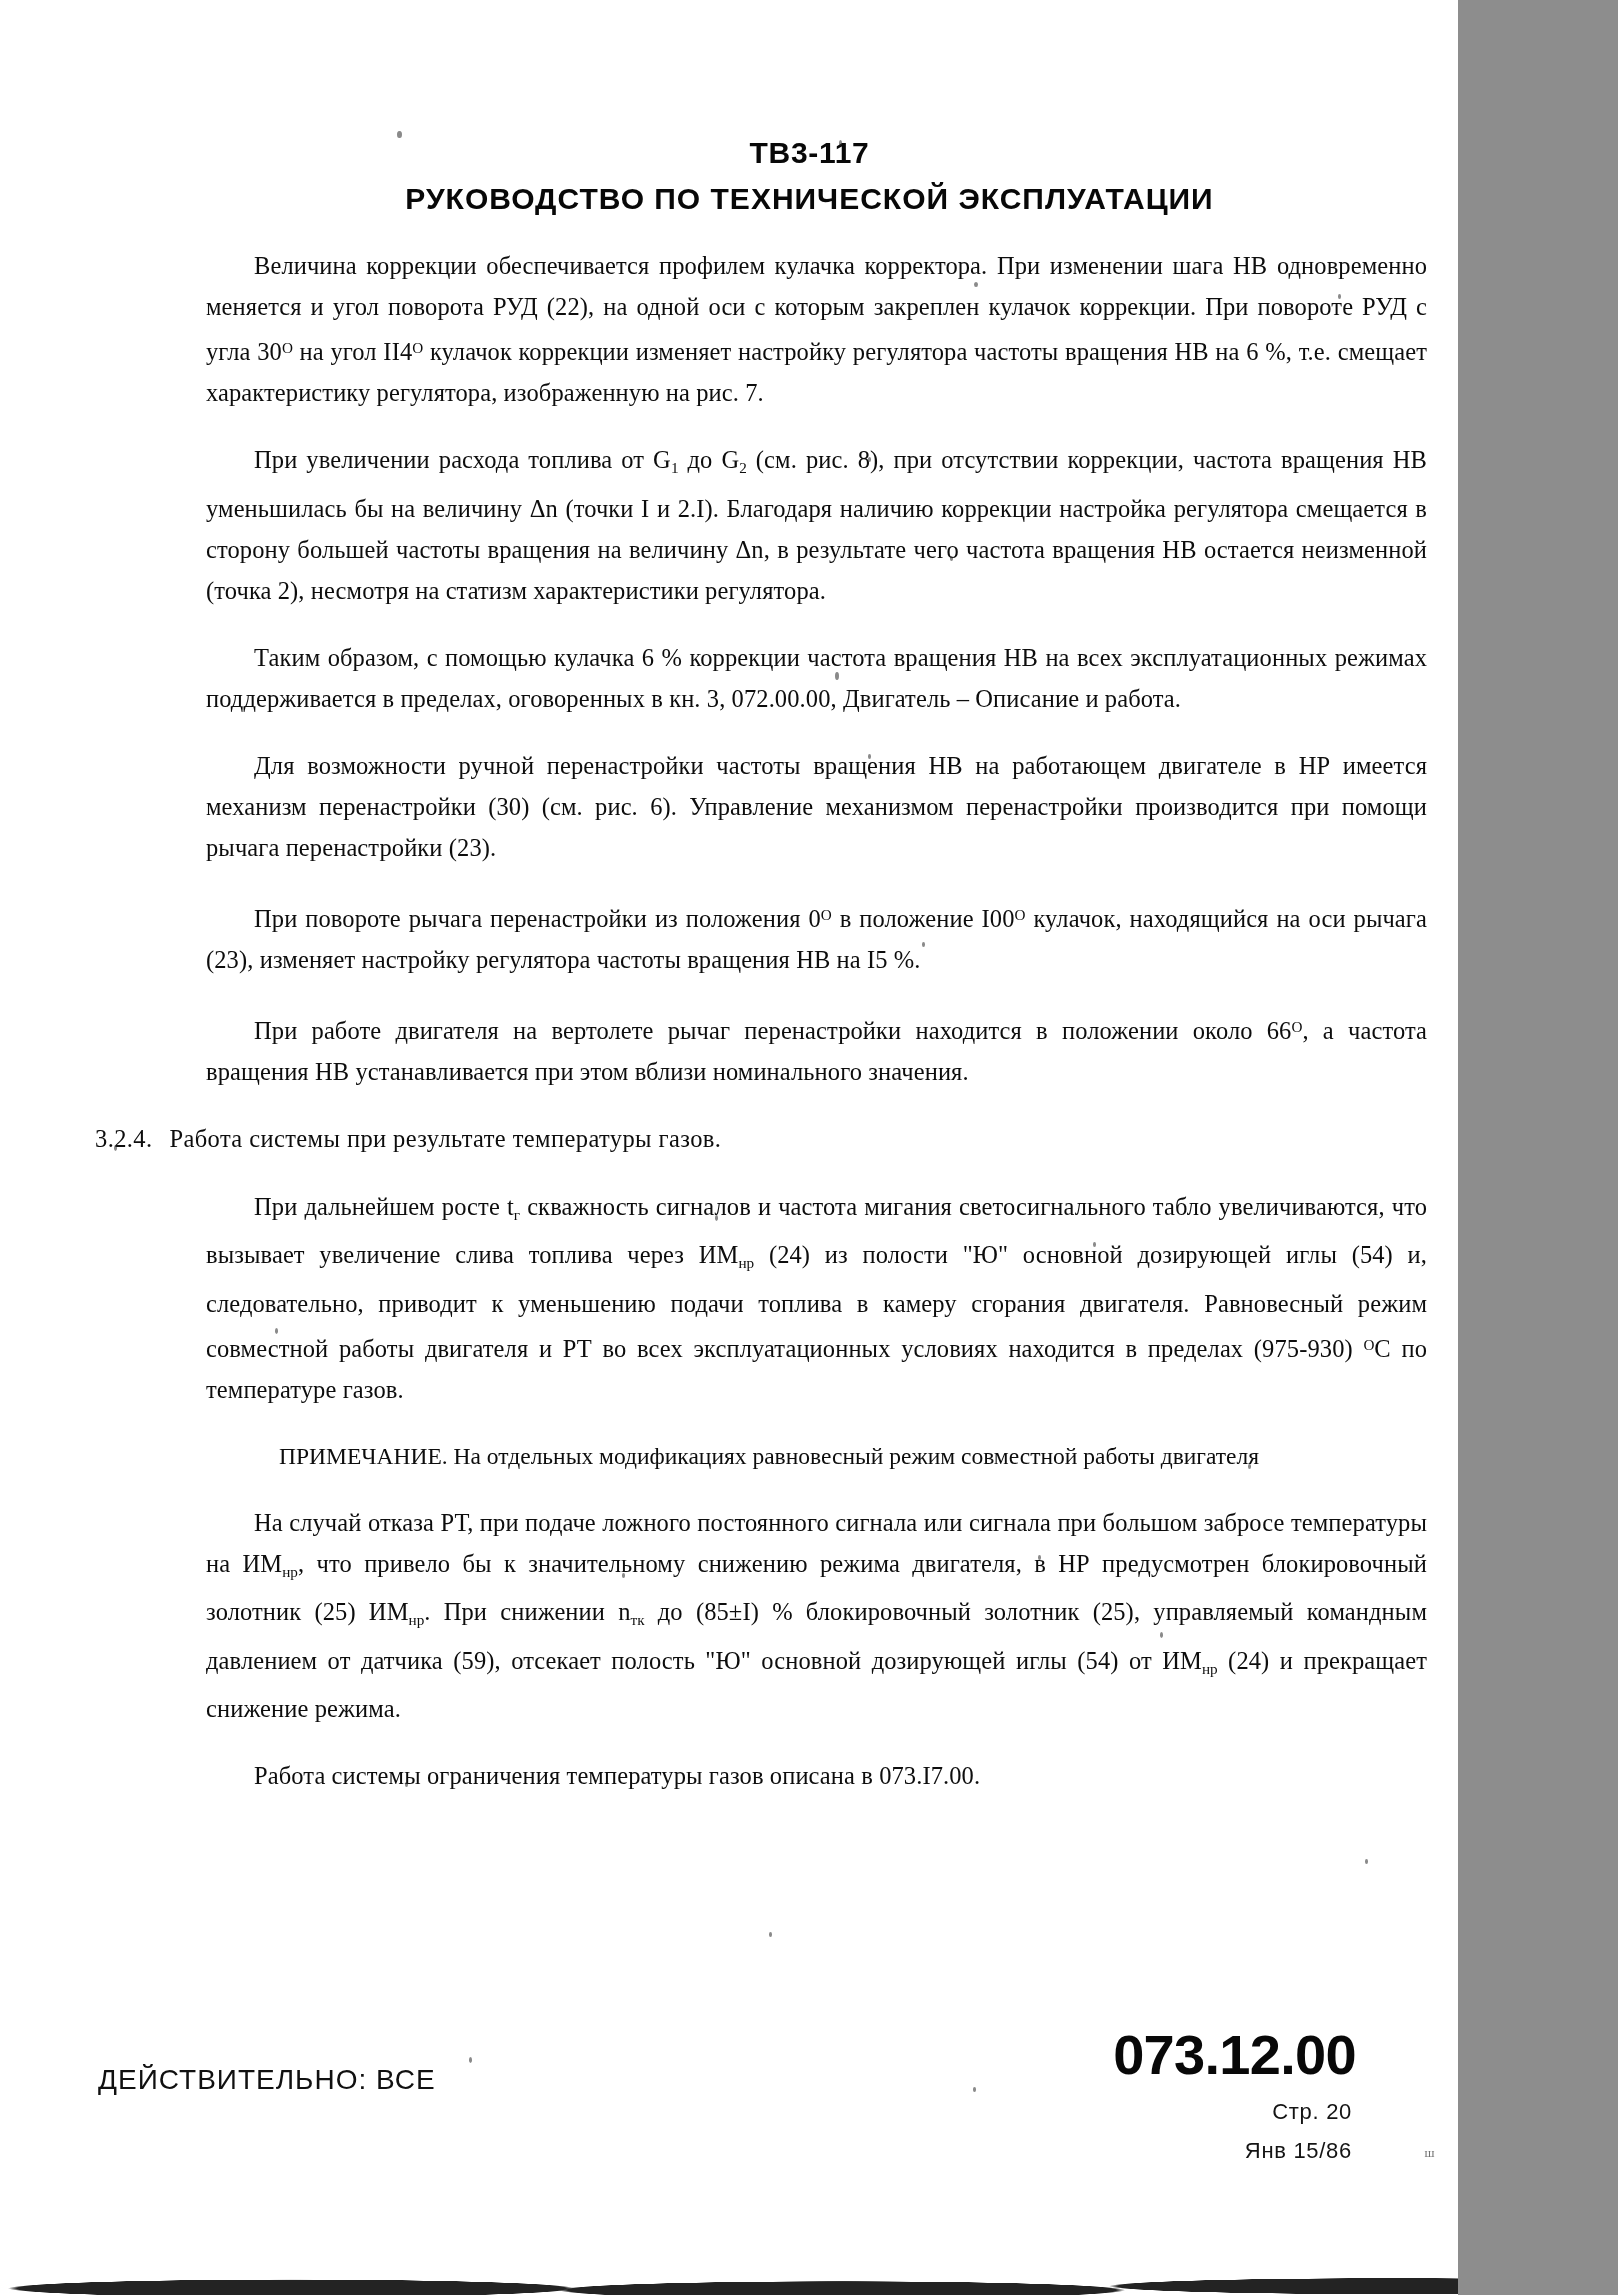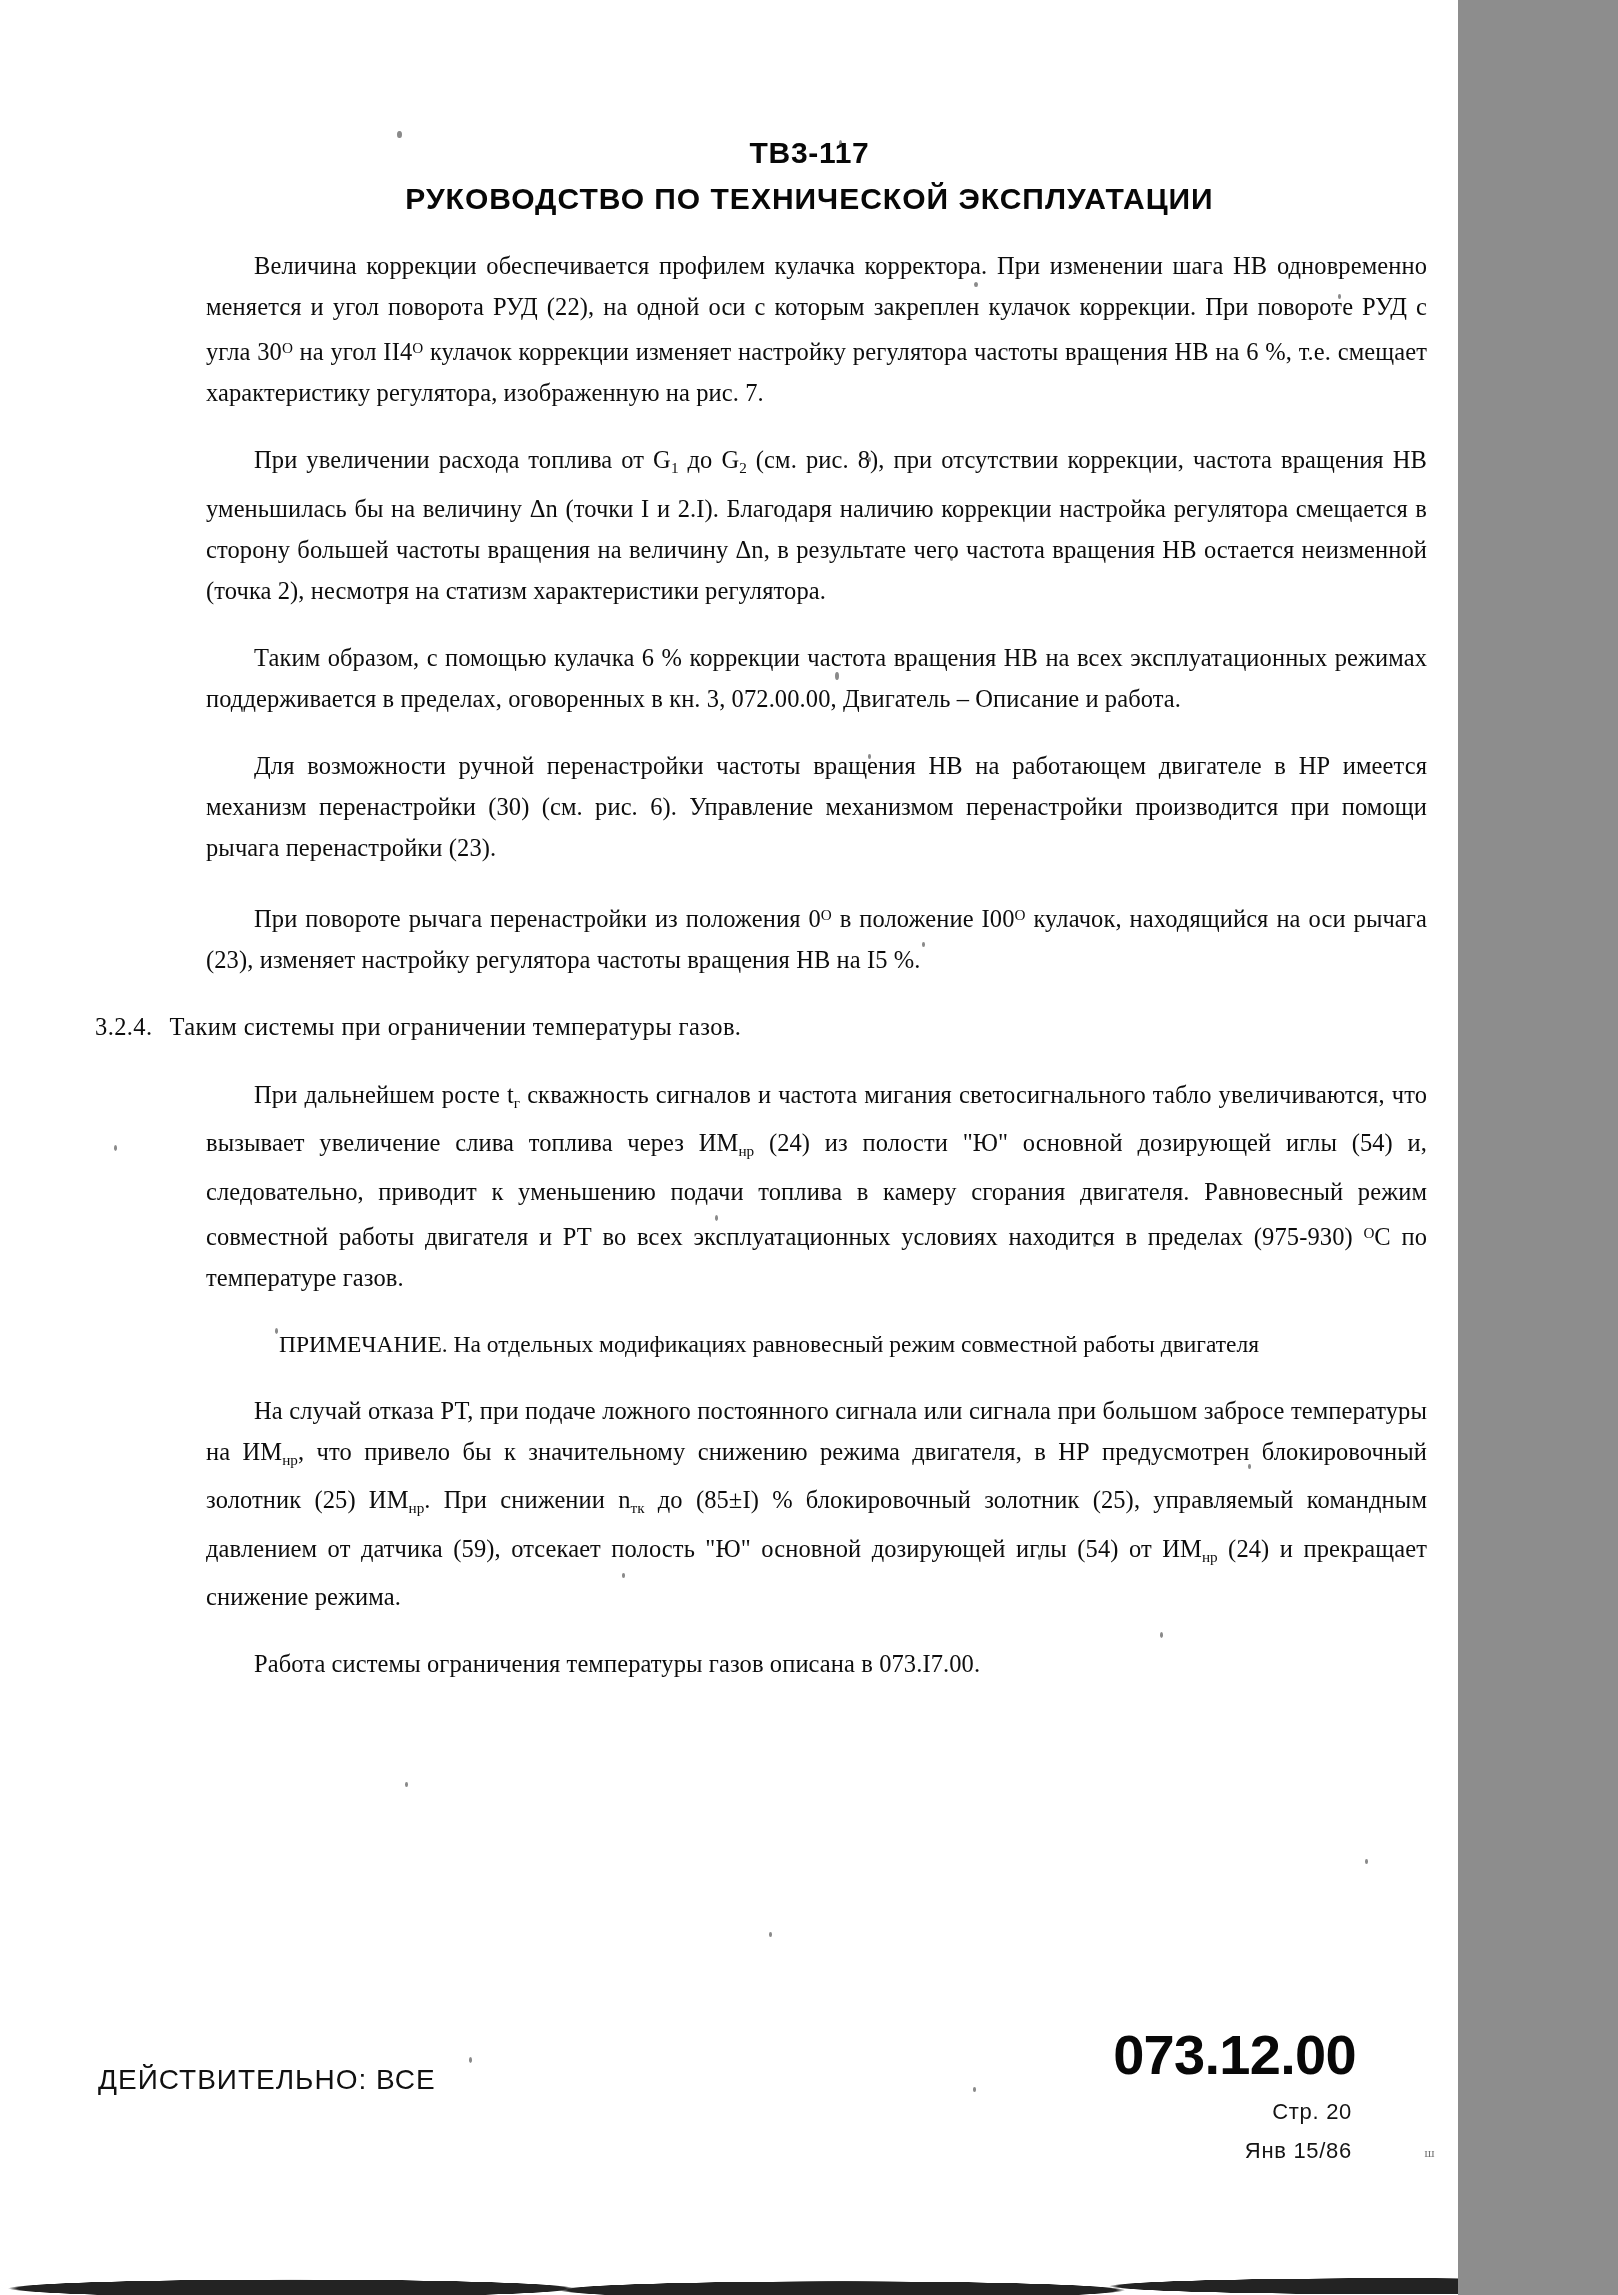--- a/index.html
+++ b/index.html
@@ -227,25 +227,29 @@
       двигателе в НР имеется механизм перенастройки (30) (см. рис. 6). Управление механизмом перенастройки
       производится при помощи рычага перенастройки (23).
     </p>
 
     <p class="para">
       <span class="ind"></span>При повороте рычага перенастройки из положения 0<sup>О</sup> в положение
       I00<sup>О</sup> кулачок, находящийся на оси рычага (23), изменяет настройку регулятора частоты
       вращения НВ на I5 %.
     </p>
 
+    <p class="para">
+      <span class="ind"></span>При работе двигателя на вертолете рычаг перенастройки находится в положении
+      около 66<sup>О</sup>, а частота вращения НВ устанавливается при этом вблизи номинального значения.
+    </p>
 
     <div style="position:relative; height:68px;">
       <div class="sec-head">
         <span>3.2.4.</span>
-        <span style="display:inline-block;width:10.4px;"></span><span>Таким системы при ограничении температуры газов.</span>
+        <span style="display:inline-block;width:10.4px;"></span><span>Работа системы при результате температуры газов.</span>
       </div>
     </div>
 
 
     <p class="para">
       <span class="ind"></span>При дальнейшем росте t<sub>г</sub> скважность сигналов и частота мигания
       светосигнального табло увеличиваются, что вызывает увеличение слива топлива через ИМ<sub>нр</sub> (24)
       из полости "Ю" основной дозирующей иглы (54) и, следовательно, приводит к уменьшению подачи топлива в
       камеру сгорания двигателя. Равновесный режим совместной работы двигателя и РТ во всех эксплуатационных
       условиях находится в пределах (975-930) <sup>О</sup>С по температуре газов.

